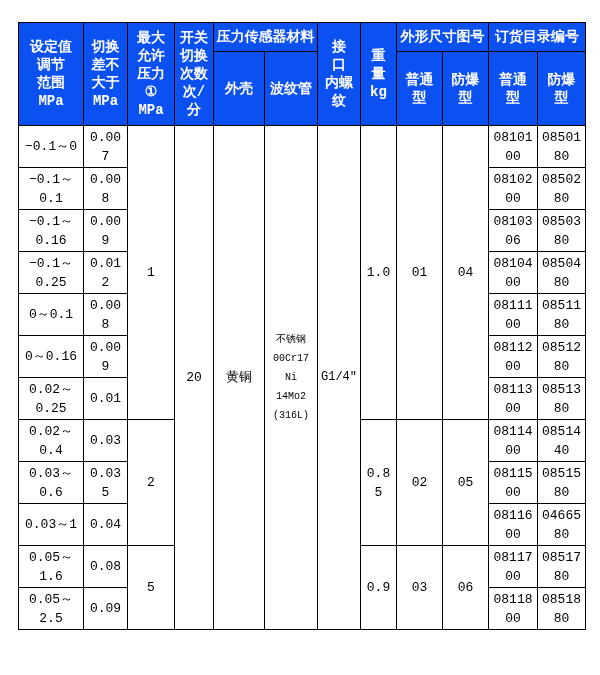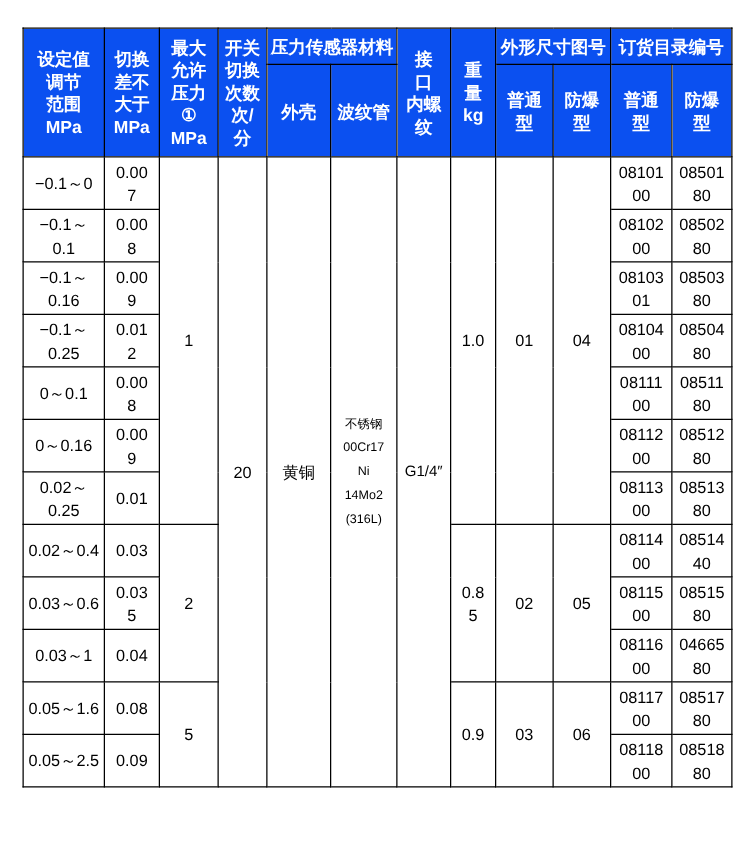--- a/index.html
+++ b/index.html
@@ -1,17 +1,17 @@
 <!DOCTYPE html>
 <html style="--header-bg: #0B50F0; --header-fg: #FFFFFF; --border-color: #000000;"><head>
 <meta charset="utf-8">
 <style>
   html,body{margin:0;padding:0;background:#fff;}
   .page{position:relative;width:600px;height:675px;background:#fff;overflow:hidden;
-        font-family:Liberation Sans, sans-serif;}
+        font-family:Liberation Mono, monospace;}
   table.spec{position:absolute;left:18px;top:22px;width:567px;
              border-collapse:collapse;table-layout:fixed;}
   .spec th,.spec td{border:1.5px solid var(--border-color,#000);box-sizing:border-box;
              text-align:center;vertical-align:middle;white-space:pre-line;
              overflow:hidden;padding:0 2px;}
   .spec th{background:var(--header-bg,#0B50F0);color:var(--header-fg,#fff);
              font-weight:bold;font-size:14px;line-height:18px;}
   .spec td{background:#fff;color:#000;font-size:13px;line-height:19px;}
   tr.tier1{height:29px;}
   tr.tier2{height:74px;}
@@ -113,21 +113,21 @@
 00</td>
         <td>08502
 80</td>
       </tr>
       <tr class="body-row">
         <td>−0.1～
 0.16</td>
         <td>0.00
 9</td>
         <td>08103
-01</td>
+06</td>
         <td>08503
 80</td>
       </tr>
       <tr class="body-row">
         <td>−0.1～
 0.25</td>
         <td>0.01
 2</td>
         <td>08104
 00</td>

